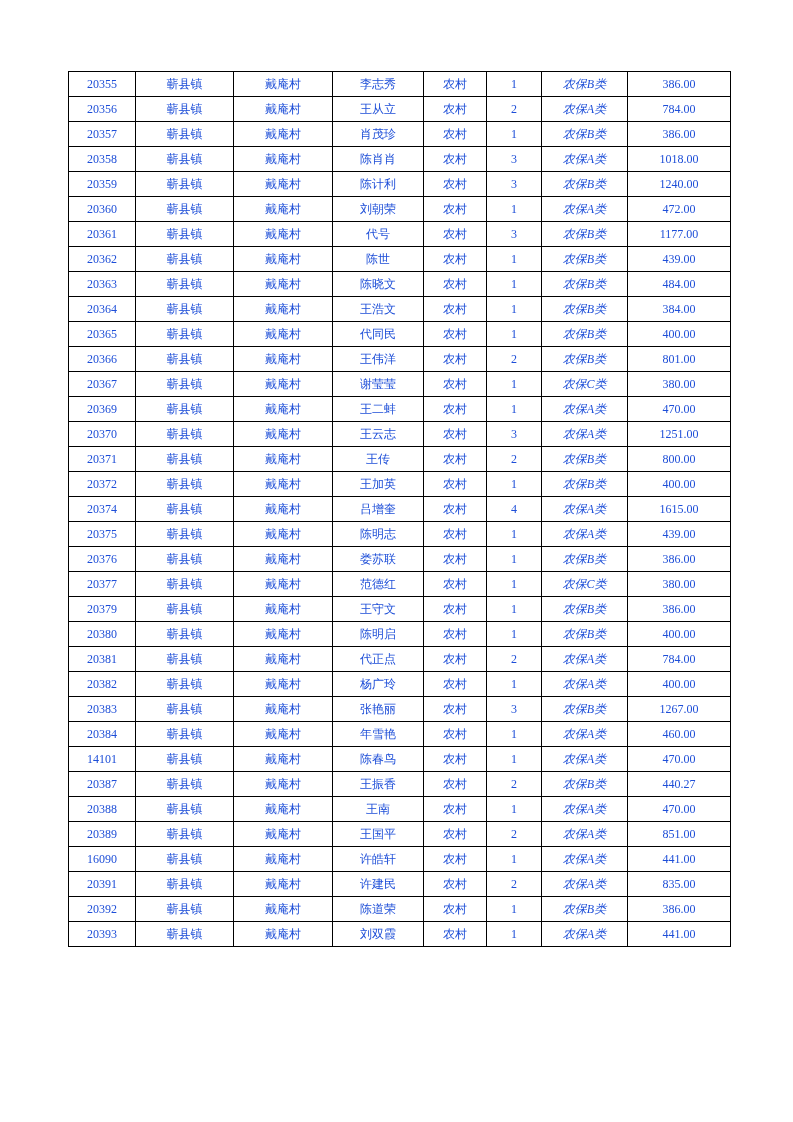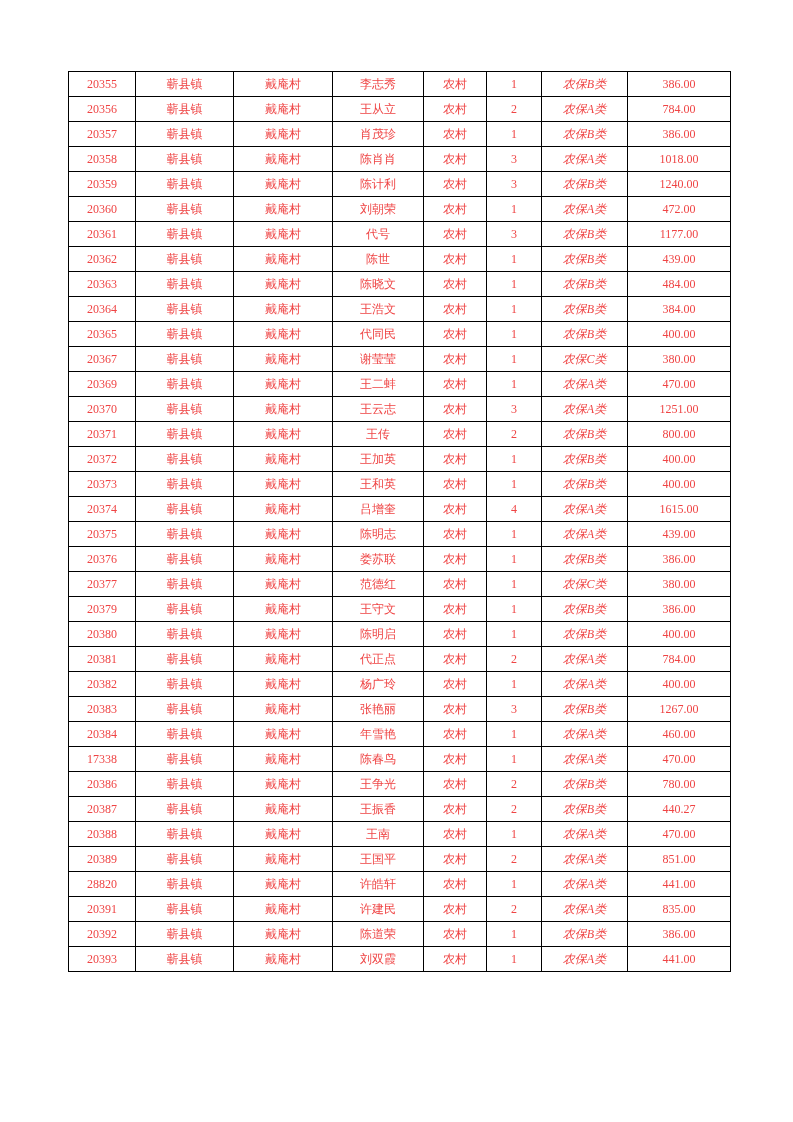--- a/index.html
+++ b/index.html
@@ -7,21 +7,21 @@
     padding: 0;
     background: #ffffff;
   }
   .page {
     position: relative;
     width: 793px;
     height: 1122px;
     background: #ffffff;
     overflow: hidden;
     font-family: "Liberation Serif", "DejaVu Serif", serif;
-    color: #ef4444;
+    color: #1d4ed8;
   }
   table.roster {
     position: absolute;
     left: 68px;
     top: 71px;
     border-collapse: collapse;
     table-layout: fixed;
     font-size: 12px;
     line-height: 1;
   }
@@ -153,20 +153,30 @@
           <td class="col-id">20365</td>
           <td class="col-town">蕲县镇</td>
           <td class="col-village">戴庵村</td>
           <td class="col-name">代同民</td>
           <td class="col-type">农村</td>
           <td class="col-count">1</td>
           <td class="col-category">农保B类</td>
           <td class="col-amount">400.00</td>
         </tr>
         <tr>
+          <td class="col-id">20366</td>
+          <td class="col-town">蕲县镇</td>
+          <td class="col-village">戴庵村</td>
+          <td class="col-name">王伟洋</td>
+          <td class="col-type">农村</td>
+          <td class="col-count">2</td>
+          <td class="col-category">农保B类</td>
+          <td class="col-amount">801.00</td>
+        </tr>
+        <tr>
           <td class="col-id">20367</td>
           <td class="col-town">蕲县镇</td>
           <td class="col-village">戴庵村</td>
           <td class="col-name">谢莹莹</td>
           <td class="col-type">农村</td>
           <td class="col-count">1</td>
           <td class="col-category">农保C类</td>
           <td class="col-amount">380.00</td>
         </tr>
         <tr>
@@ -203,30 +213,20 @@
           <td class="col-id">20372</td>
           <td class="col-town">蕲县镇</td>
           <td class="col-village">戴庵村</td>
           <td class="col-name">王加英</td>
           <td class="col-type">农村</td>
           <td class="col-count">1</td>
           <td class="col-category">农保B类</td>
           <td class="col-amount">400.00</td>
         </tr>
         <tr>
-          <td class="col-id">20373</td>
-          <td class="col-town">蕲县镇</td>
-          <td class="col-village">戴庵村</td>
-          <td class="col-name">王和英</td>
-          <td class="col-type">农村</td>
-          <td class="col-count">1</td>
-          <td class="col-category">农保B类</td>
-          <td class="col-amount">400.00</td>
-        </tr>
-        <tr>
           <td class="col-id">20374</td>
           <td class="col-town">蕲县镇</td>
           <td class="col-village">戴庵村</td>
           <td class="col-name">吕增奎</td>
           <td class="col-type">农村</td>
           <td class="col-count">4</td>
           <td class="col-category">农保A类</td>
           <td class="col-amount">1615.00</td>
         </tr>
         <tr>
@@ -313,40 +313,30 @@
           <td class="col-id">20384</td>
           <td class="col-town">蕲县镇</td>
           <td class="col-village">戴庵村</td>
           <td class="col-name">年雪艳</td>
           <td class="col-type">农村</td>
           <td class="col-count">1</td>
           <td class="col-category">农保A类</td>
           <td class="col-amount">460.00</td>
         </tr>
         <tr>
-          <td class="col-id">17338</td>
+          <td class="col-id">14101</td>
           <td class="col-town">蕲县镇</td>
           <td class="col-village">戴庵村</td>
           <td class="col-name">陈春鸟</td>
           <td class="col-type">农村</td>
           <td class="col-count">1</td>
           <td class="col-category">农保A类</td>
           <td class="col-amount">470.00</td>
         </tr>
         <tr>
-          <td class="col-id">20386</td>
-          <td class="col-town">蕲县镇</td>
-          <td class="col-village">戴庵村</td>
-          <td class="col-name">王争光</td>
-          <td class="col-type">农村</td>
-          <td class="col-count">2</td>
-          <td class="col-category">农保B类</td>
-          <td class="col-amount">780.00</td>
-        </tr>
-        <tr>
           <td class="col-id">20387</td>
           <td class="col-town">蕲县镇</td>
           <td class="col-village">戴庵村</td>
           <td class="col-name">王振香</td>
           <td class="col-type">农村</td>
           <td class="col-count">2</td>
           <td class="col-category">农保B类</td>
           <td class="col-amount">440.27</td>
         </tr>
         <tr>
@@ -363,21 +353,21 @@
           <td class="col-id">20389</td>
           <td class="col-town">蕲县镇</td>
           <td class="col-village">戴庵村</td>
           <td class="col-name">王国平</td>
           <td class="col-type">农村</td>
           <td class="col-count">2</td>
           <td class="col-category">农保A类</td>
           <td class="col-amount">851.00</td>
         </tr>
         <tr>
-          <td class="col-id">28820</td>
+          <td class="col-id">16090</td>
           <td class="col-town">蕲县镇</td>
           <td class="col-village">戴庵村</td>
           <td class="col-name">许皓轩</td>
           <td class="col-type">农村</td>
           <td class="col-count">1</td>
           <td class="col-category">农保A类</td>
           <td class="col-amount">441.00</td>
         </tr>
         <tr>
           <td class="col-id">20391</td>

